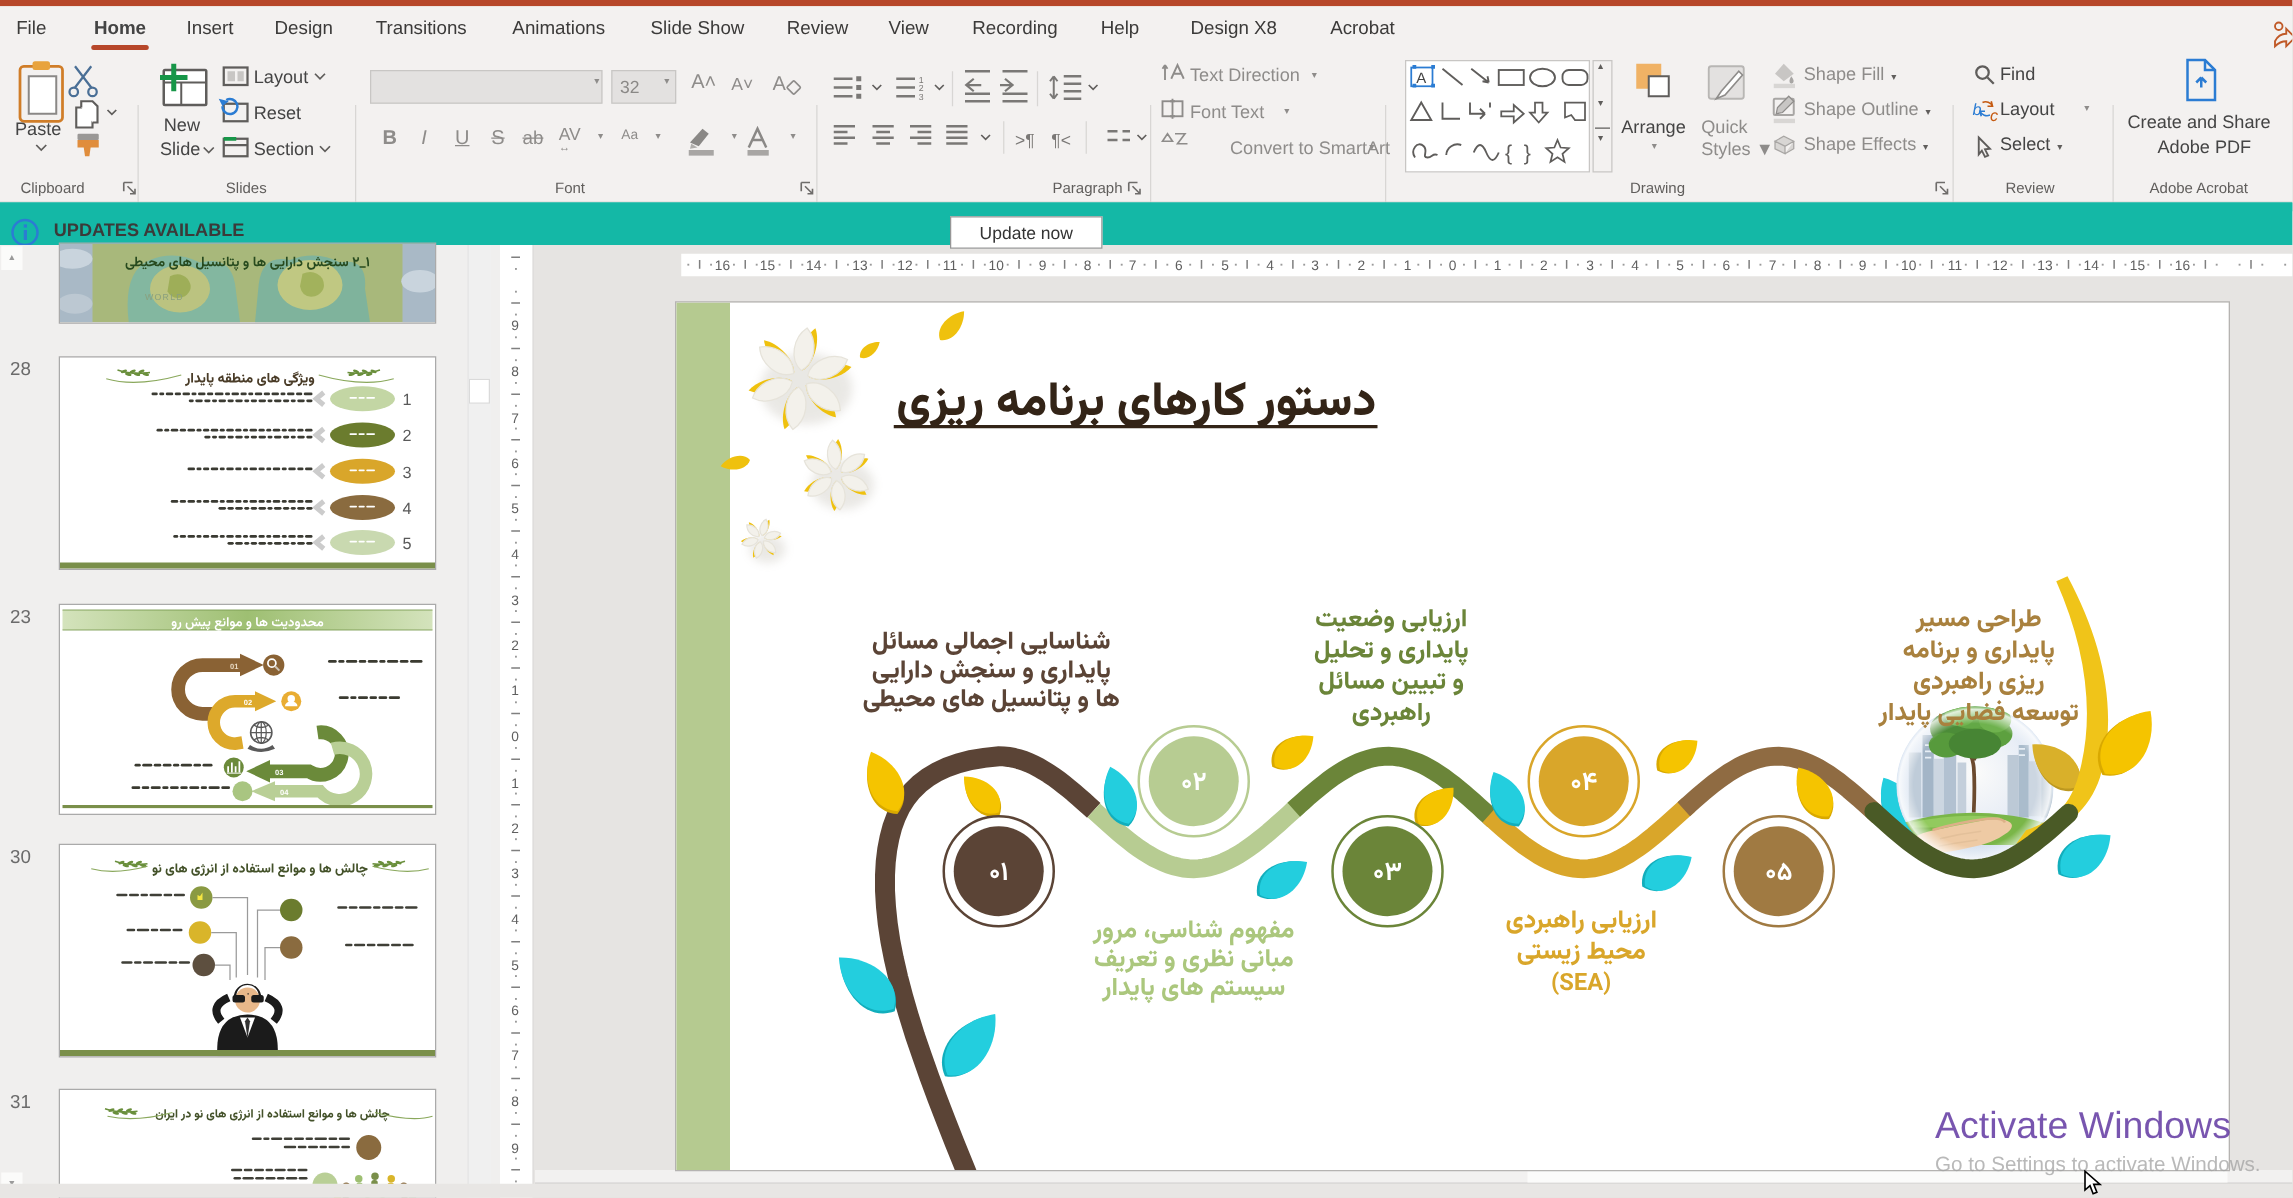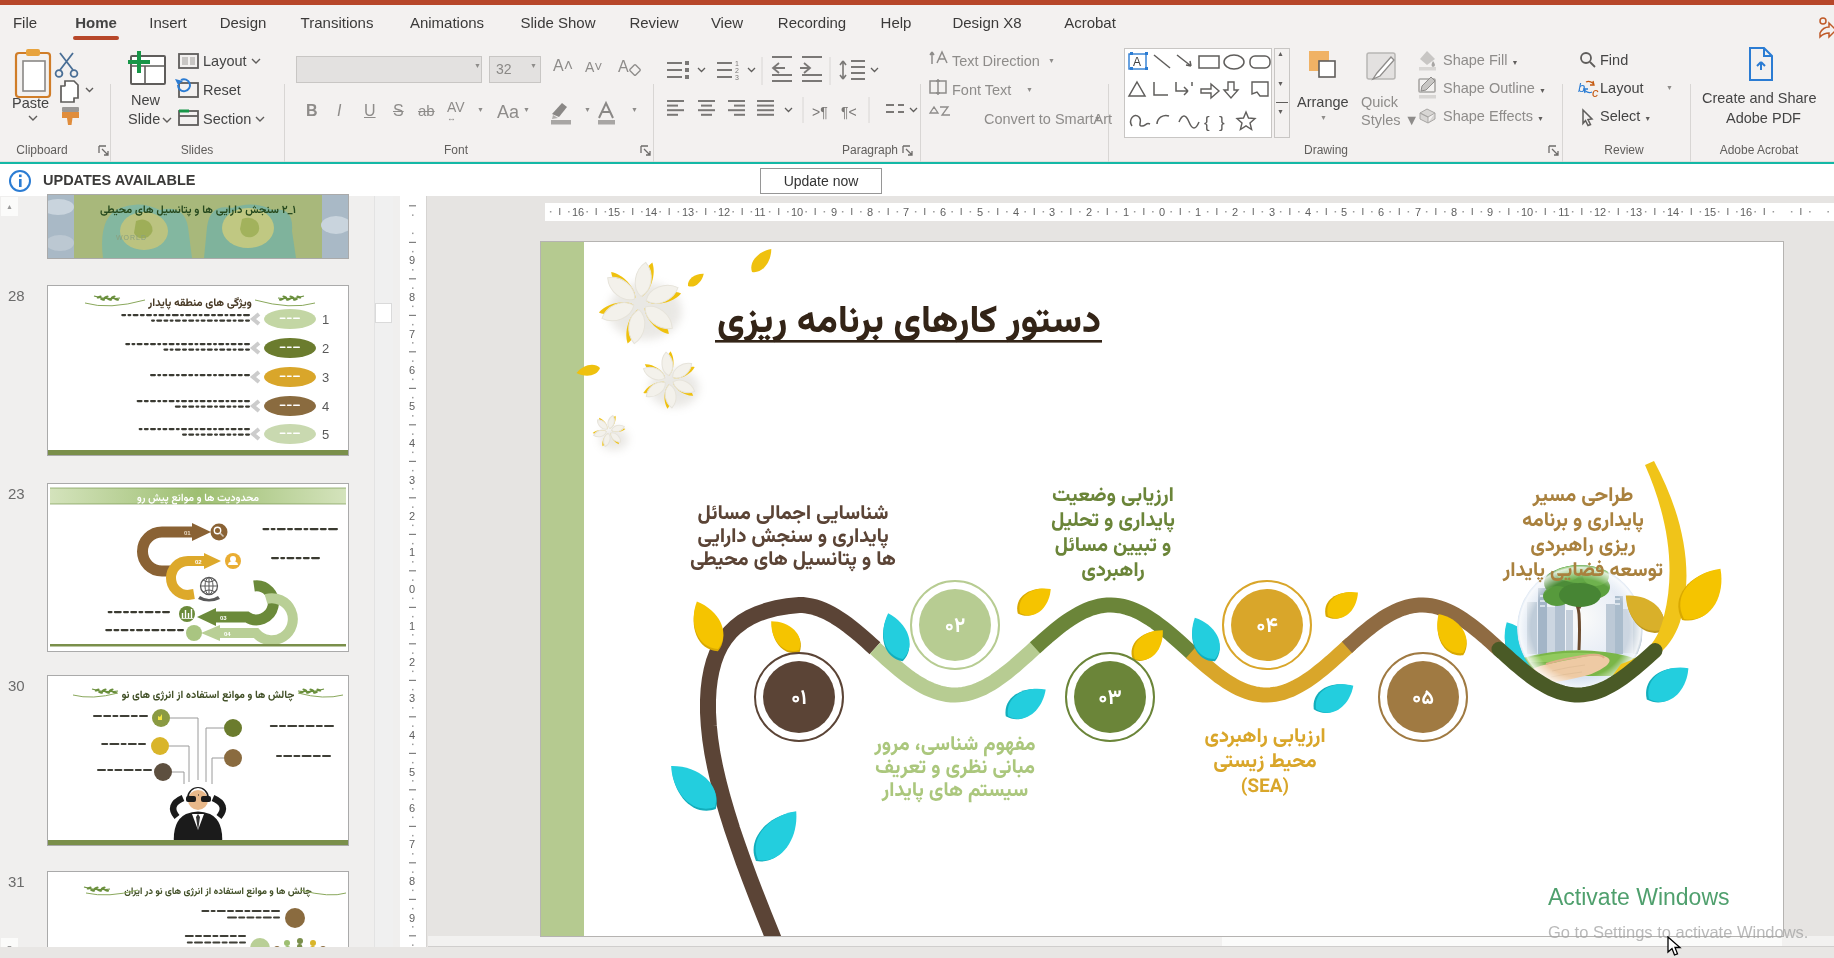--- a/index.html
+++ b/index.html
@@ -8,33 +8,33 @@
 .menurow{left:0;top:5px;width:1834px;height:35px;background:#f3f1f0}
 .tab{position:absolute;top:0;height:35px;line-height:36px;font-size:15px;color:#3b3a39;transform:translateX(-50%);white-space:nowrap}
 .tab.home{font-weight:bold;color:#444}
 .homeline{position:absolute;background:#b7472a;height:4px;border-radius:2px}
 .ribbon{left:0;top:40px;width:1834px;height:122px;background:#f3f1f0;border-bottom:1px solid #e1dfdd}
 .glabel{position:absolute;top:103px;font-size:12px;color:#605e5c;transform:translateX(-50%);white-space:nowrap}
 .gsep{position:absolute;top:44px;height:112px;width:1px;background:#d8d6d4}
 .rtext{position:absolute;font-size:14.5px;color:#444;white-space:nowrap}
 .rgray{color:#8e8c8a}
 .chev{font-size:7px;color:#605e5c}
-.ybar{left:0;top:162px;width:1834px;height:34px;background:#ffffff;border-top:2px solid #14b8a6}
+.ybar{left:0;top:162px;width:1834px;height:34px;background:#14b8a6;border-top:7px solid #14b8a6}
 .ybtn{position:absolute;left:760px;top:4px;width:122px;height:26px;background:#fff;border:1px solid #969696;text-align:center;line-height:25px;font-size:14px;color:#333}
 .panel{left:0;top:196px;width:400px;height:762px;background:#f0efee}
 .thumbnum{position:absolute;font-size:15px;color:#6b6b6b}
 .thumb{position:absolute;left:48px;width:300px;background:#fff;outline:1px solid #aaa}
 .vscroll{left:374px;top:196px;width:19px;height:762px;background:#f0f0f0;border-left:1px solid #e3e3e3}
 .sbtn{position:absolute;left:1px;width:17px;height:19px;background:#fbfbfa;color:#9a9a9a;font-size:7px;text-align:center;line-height:19px}
 .vruler{left:400px;top:196px;width:27px;height:762px;background:#fff;border-right:1px solid #d6d4d2}
 .hruler{position:absolute;left:545px;top:203px;width:1289px;height:18px;background:#fff}
 .slide{position:absolute;left:541px;top:242px;width:1242px;height:694px;background:#fff;outline:1px solid #b5b3b1}
 .hsbar{position:absolute;left:428px;top:936px;width:1406px;height:11px;background:#f2f1f0;border-bottom:1px solid #d0cecd}
 .statusb{position:absolute;left:0;top:947px;width:1834px;height:11px;background:#e8e6e4}
-.aw1{position:absolute;left:1548px;top:884px;font-size:23px;color:#15803d;opacity:.75}
+.aw1{position:absolute;left:1548px;top:884px;font-size:30px;color:#4c1d95;opacity:.75}
 .aw2{position:absolute;left:1548px;top:923px;font-size:16.5px;color:#a2a2a2;opacity:.75}
 </style></head><body>
 <div id="app">
 <div class="abs redbar"></div>
 <div class="abs menurow">
       <div class="tab" style="left:25px">File</div>
       <div class="tab home" style="left:96px">Home</div>
       <div class="tab" style="left:168px">Insert</div>
       <div class="tab" style="left:243px">Design</div>
       <div class="tab" style="left:337px">Transitions</div>
@@ -135,21 +135,21 @@
       <svg class="abs" style="left:618px;top:17px" width="28" height="22">
         <text x="0" y="15" font-size="16" fill="#8e8c8a">A</text>
         <rect x="13" y="9" width="8" height="8" rx="1" fill="#f3f1f0" stroke="#8e8c8a" stroke-width="1.3" transform="rotate(45 17 13)"></rect>
       </svg>
       <div class="rtext rgray" style="left:306px;top:62px;font-size:16px;font-weight:bold">B</div>
       <div class="rtext rgray" style="left:337px;top:62px;font-size:16px;font-style:italic">I</div>
       <div class="rtext rgray" style="left:364px;top:62px;font-size:16px;text-decoration:underline">U</div>
       <div class="rtext rgray" style="left:393px;top:62px;font-size:16px;text-decoration:line-through">S</div>
       <div class="rtext rgray" style="left:418px;top:62px;font-size:15px;text-decoration:line-through">ab</div>
       <div class="rtext rgray" style="left:447px;top:59px;font-size:14px">AV<br><span style="font-size:9px;position:relative;top:-7px">↔</span></div>
-      <div class="rtext rgray" style="left:497px;top:62px;font-size:18px">Aa</div>
+      <div class="rtext rgray" style="left:497px;top:62px;font-size:11px">Aa</div>
       <div class="rtext rgray" style="left:477px;top:66px;font-size:7px">▼</div>
       <div class="rtext rgray" style="left:523px;top:66px;font-size:7px">▼</div>
       <div class="rtext rgray" style="left:584px;top:66px;font-size:7px">▼</div>
       <div class="rtext rgray" style="left:631px;top:66px;font-size:7px">▼</div>
       <svg class="abs" style="left:550px;top:60px" width="80" height="26">
         <path d="M2 14 L12 3 l5 4 L9 17 z" fill="#8a8886"></path>
         <path d="M3 15 l5 3 l-6 1 z" fill="#b0aeac"></path>
         <rect x="1" y="20" width="20" height="4.5" fill="#a8a6a4"></rect>
         <path d="M49 18 L56 3 L63 18 M52 12 h8" stroke="#8a8886" stroke-width="2" fill="none"></path>
         <rect x="48" y="20" width="17" height="4.5" fill="#a8a6a4"></rect>

